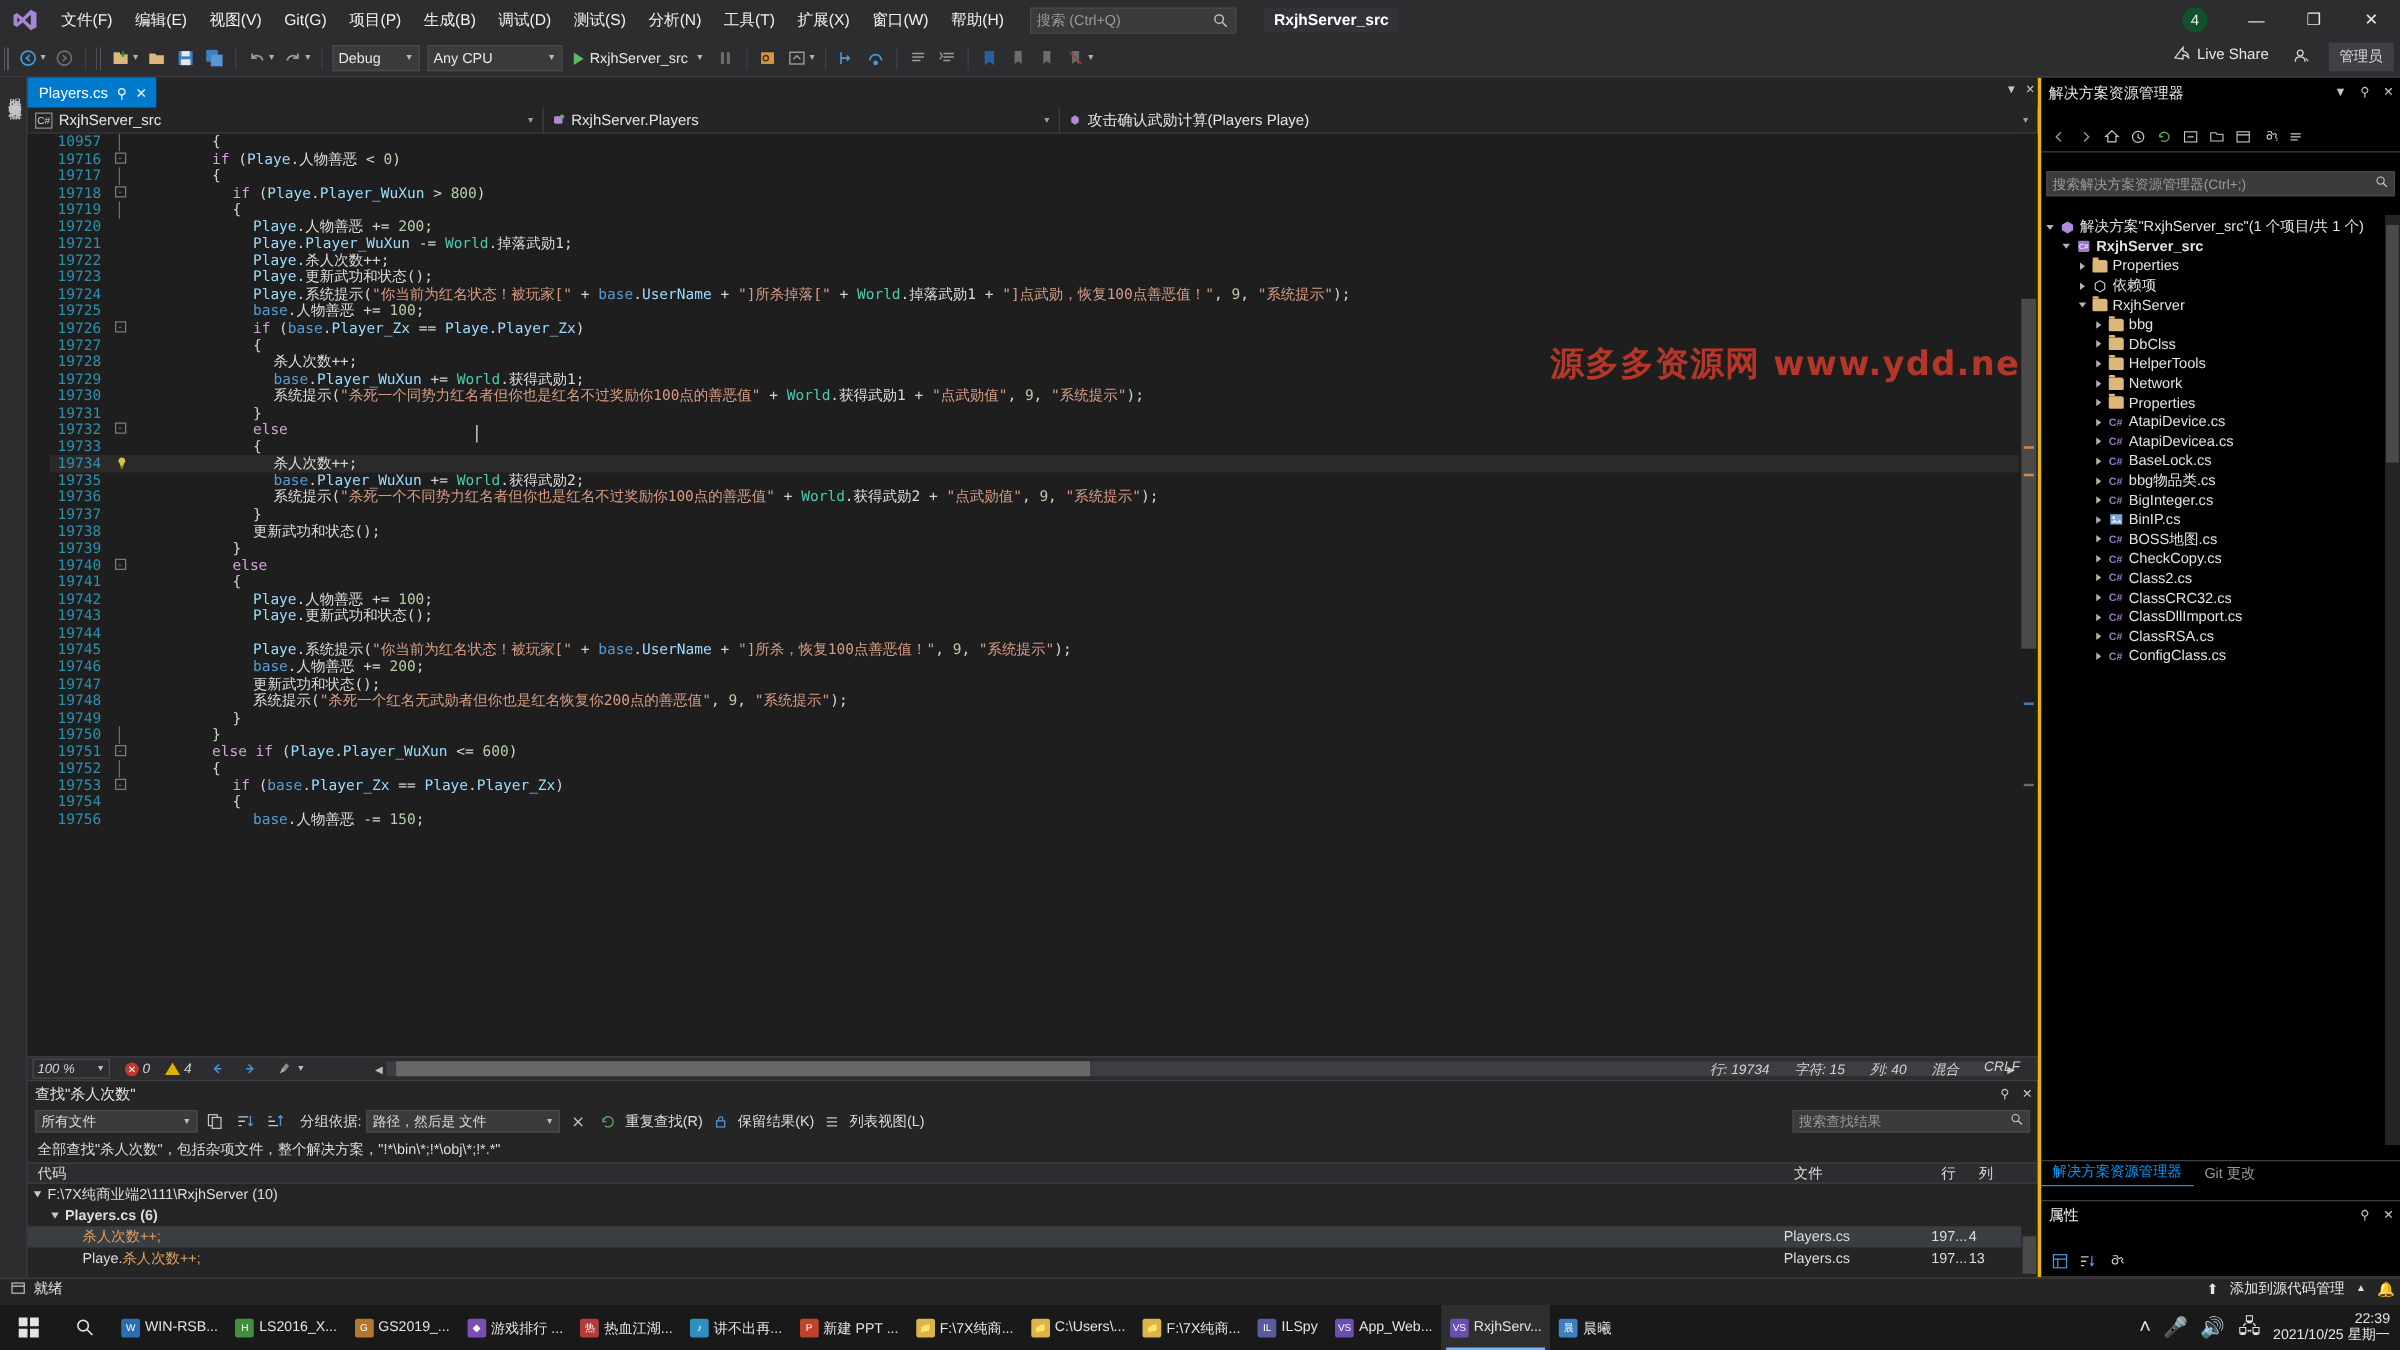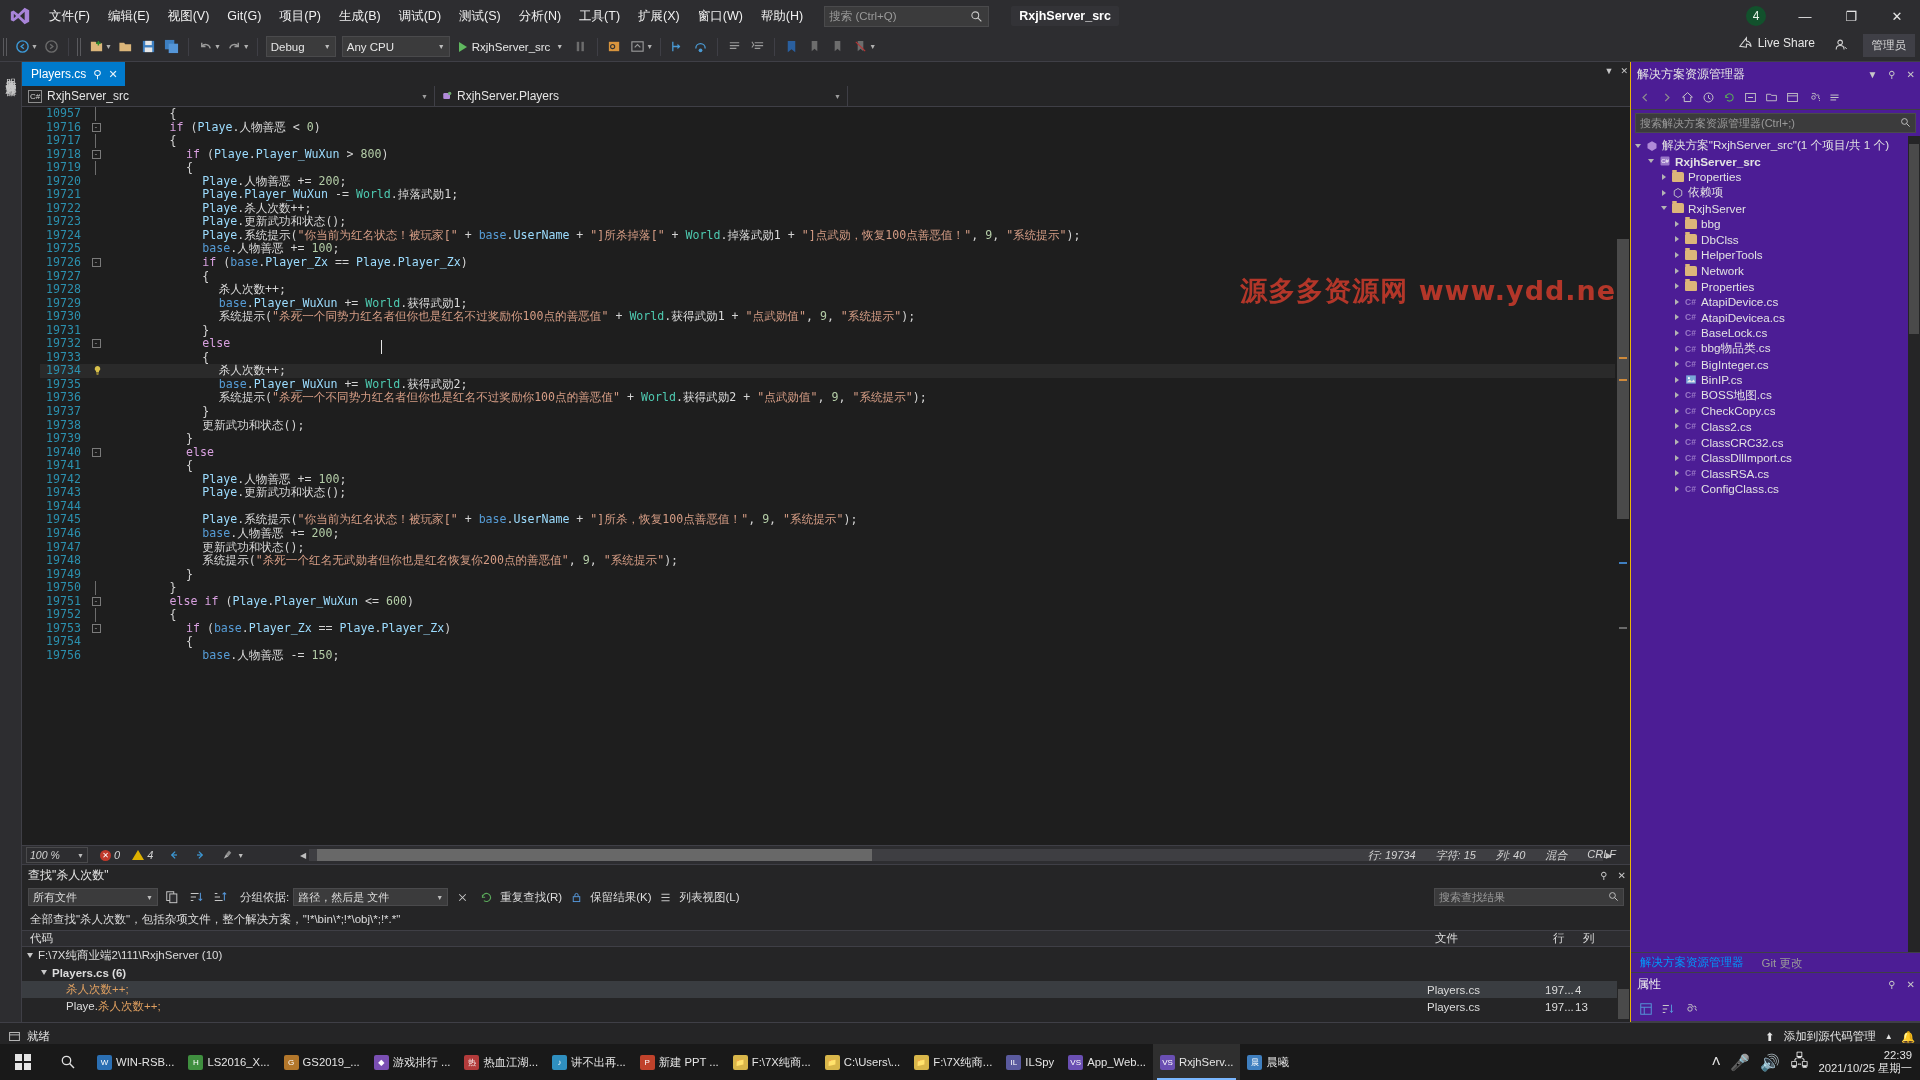--- a/index.html
+++ b/index.html
@@ -132,22 +132,22 @@
   .fp-row .c2 { width:118px; }
   .fp-row .c3 { width:30px; }
   .fp-row .c4 { width:55px; }
   .fp-row.sel { background:#3a3d41; }
   .hlmatch2 { color:#e0a060; }
   .arrow-d { display:inline-block; width:0;height:0;border-top:5px solid #c8c8c8;border-left:3.5px solid transparent;border-right:3.5px solid transparent; margin:0 5px; }
   .fp-scroll { position:absolute; right:0; top:0; bottom:0; width:13px; background:#252526; }
   .fp-scroll .t { position:absolute; right:1px; top:42px; width:11px; height:30px; background:#4a4a4a; }
 
   
-  .rightdock { width:290px; flex:0 0 290px; background:#4c1d95; border-left:1px solid #eab308;
-     display:flex; flex-direction:column; }
+  .rightdock { width:290px; flex:0 0 290px; background:#000000; border-left:3px solid #eab308;
+     display:flex; flex-direction:column;gap:12px; }
   .dock-head { height:24px; display:flex; align-items:center; padding:0 6px; font-size:12px; color:#e4e4e4; position:relative; }
   .dock-head .ctl { position:absolute; right:5px; display:flex; gap:11px; font-size:10px; color:#c8c8c8; }
   .se-toolbar { height:24px; display:flex; align-items:center; gap:1px; padding:0 4px; border-bottom:1px solid #3f3f46; }
   .se-ico { width:20px; height:20px; display:flex; align-items:center; justify-content:center; color:#c8c8c8; }
   .se-search { height:20px; margin:3px 4px; background:#3b3b3c; border:1px solid #4a4a4c; display:flex;
      align-items:center; padding:0 4px; font-size:11px; color:#9a9a9a; position:relative; }
   .se-search .mg { position:absolute; right:4px; color:#c8c8c8; }
   .tree { flex:1 1 auto; overflow:hidden; font-size:11.7px; position:relative; padding-top:2px; }
   .tnode { height:15.6px; display:flex; align-items:center; color:#e2e2e2; white-space:nowrap; }
   .tw { width:13px; flex:0 0 13px; text-align:center; color:#c8c8c8; font-size:0; }
@@ -166,21 +166,21 @@
   .props-head { height:24px; display:flex; align-items:center; padding:0 6px; font-size:12px;
      border-top:1px solid #3f3f46; position:relative; }
   .props-tb { height:26px; display:flex; align-items:center; gap:2px; padding:0 5px; border-bottom:1px solid #3f3f46; }
   .props-body { flex:1 1 auto; position:relative; }
   .clock { position:absolute; left:142px; top:85px; width:47px; height:47px; border-radius:50%;
      background:radial-gradient(circle at 35% 30%, #4ab3ef, #1a7fc1); display:flex; align-items:center;
      justify-content:center; font-size:11px; color:#fff; }
 
   
   .vsstatus { height:22px; flex:0 0 22px; background:#252526; border-top:1px solid #3f3f46;
-     display:flex; align-items:flex-end; font-size:11.5px; color:#e4e4e4; position:relative; }
+     display:flex; align-items:flex-start; font-size:11.5px; color:#e4e4e4; position:relative; }
   .vsstatus .ready { margin-left:8px; display:flex; align-items:center; gap:6px; }
   .vs-right { position:absolute; right:4px; display:flex; align-items:center; gap:9px; }
 
   
   .taskbar { height:36px; flex:0 0 36px; background:#191919; display:flex; align-items:center; position:relative; }
   .tb-start { width:46px; height:36px; display:flex; align-items:center; justify-content:center; }
   .winlogo { width:16px; height:16px; display:grid; grid-template-columns:1fr 1fr; grid-template-rows:1fr 1fr; gap:2px; }
   .winlogo div { background:#e4e4e4; }
   .tb-searchic { width:44px; height:36px; display:flex; align-items:center; justify-content:center; color:#e0e0e0; }
   .tapp { height:36px; display:flex; align-items:center; padding:0 7px; font-size:11.3px; color:#e4e4e4;
@@ -424,20 +424,29 @@
           <span style="display:flex;align-items:center">
             <svg class="ic-purple" viewBox="0 0 16 16">
                 <rect x="3" y="4" width="9" height="8" rx="1.5" fill="#b08ad8"></rect>
                 <circle cx="11.5" cy="4.5" r="2.3" fill="#6ea96e"></circle>
               </svg>
             <span>RxjhServer.Players</span>
           </span>
           <span class="dd">▼</span>
         </div>
         <div class="cb-div"></div>
+        <div class="crumb grow">
+          <span style="display:flex;align-items:center">
+            <svg class="ic-purple" viewBox="0 0 16 16">
+                <path d="M4 5.5 8 3l4 2.5v5L8 13l-4-2.5z" fill="#b08ad8"></path>
+              </svg>
+            <span>攻击确认武勋计算(Players Playe)</span>
+          </span>
+          <span class="dd">▼</span>
+        </div>
       </div>
 
       <div class="editor">
         <div class="gutterbar"></div>
         <div class="codearea" id="codearea">
             <div class="line"><span class="ln">10957</span><span class="fold"><b></b></span><span class="code"><span class="ind" style="width:16.4px"></span><span class="ind" style="width:16.4px"></span><span class="ind" style="width:16.4px"></span><span class="ind" style="width:16.4px"></span>{</span></div>
             <div class="line"><span class="ln">19716</span><span class="fold"><i>-</i></span><span class="code"><span class="ind" style="width:16.4px"></span><span class="ind" style="width:16.4px"></span><span class="ind" style="width:16.4px"></span><span class="ind" style="width:16.4px"></span><span class="kwp">if</span> (<span class="ident">Playe</span>.<span class="plain">人物善恶</span> &lt; <span class="num">0</span>)</span></div>
             <div class="line"><span class="ln">19717</span><span class="fold"><b></b></span><span class="code"><span class="ind" style="width:16.4px"></span><span class="ind" style="width:16.4px"></span><span class="ind" style="width:16.4px"></span><span class="ind" style="width:16.4px"></span>{</span></div>
             <div class="line"><span class="ln">19718</span><span class="fold"><i>-</i></span><span class="code"><span class="ind" style="width:16.4px"></span><span class="ind" style="width:16.4px"></span><span class="ind" style="width:16.4px"></span><span class="ind" style="width:16.4px"></span><span class="ind" style="width:16.4px"></span><span class="kwp">if</span> (<span class="ident">Playe</span>.<span class="ident">Player_WuXun</span> &gt; <span class="num">800</span>)</span></div>
             <div class="line"><span class="ln">19719</span><span class="fold"><b></b></span><span class="code"><span class="ind" style="width:16.4px"></span><span class="ind" style="width:16.4px"></span><span class="ind" style="width:16.4px"></span><span class="ind" style="width:16.4px"></span><span class="ind" style="width:16.4px"></span>{</span></div>

